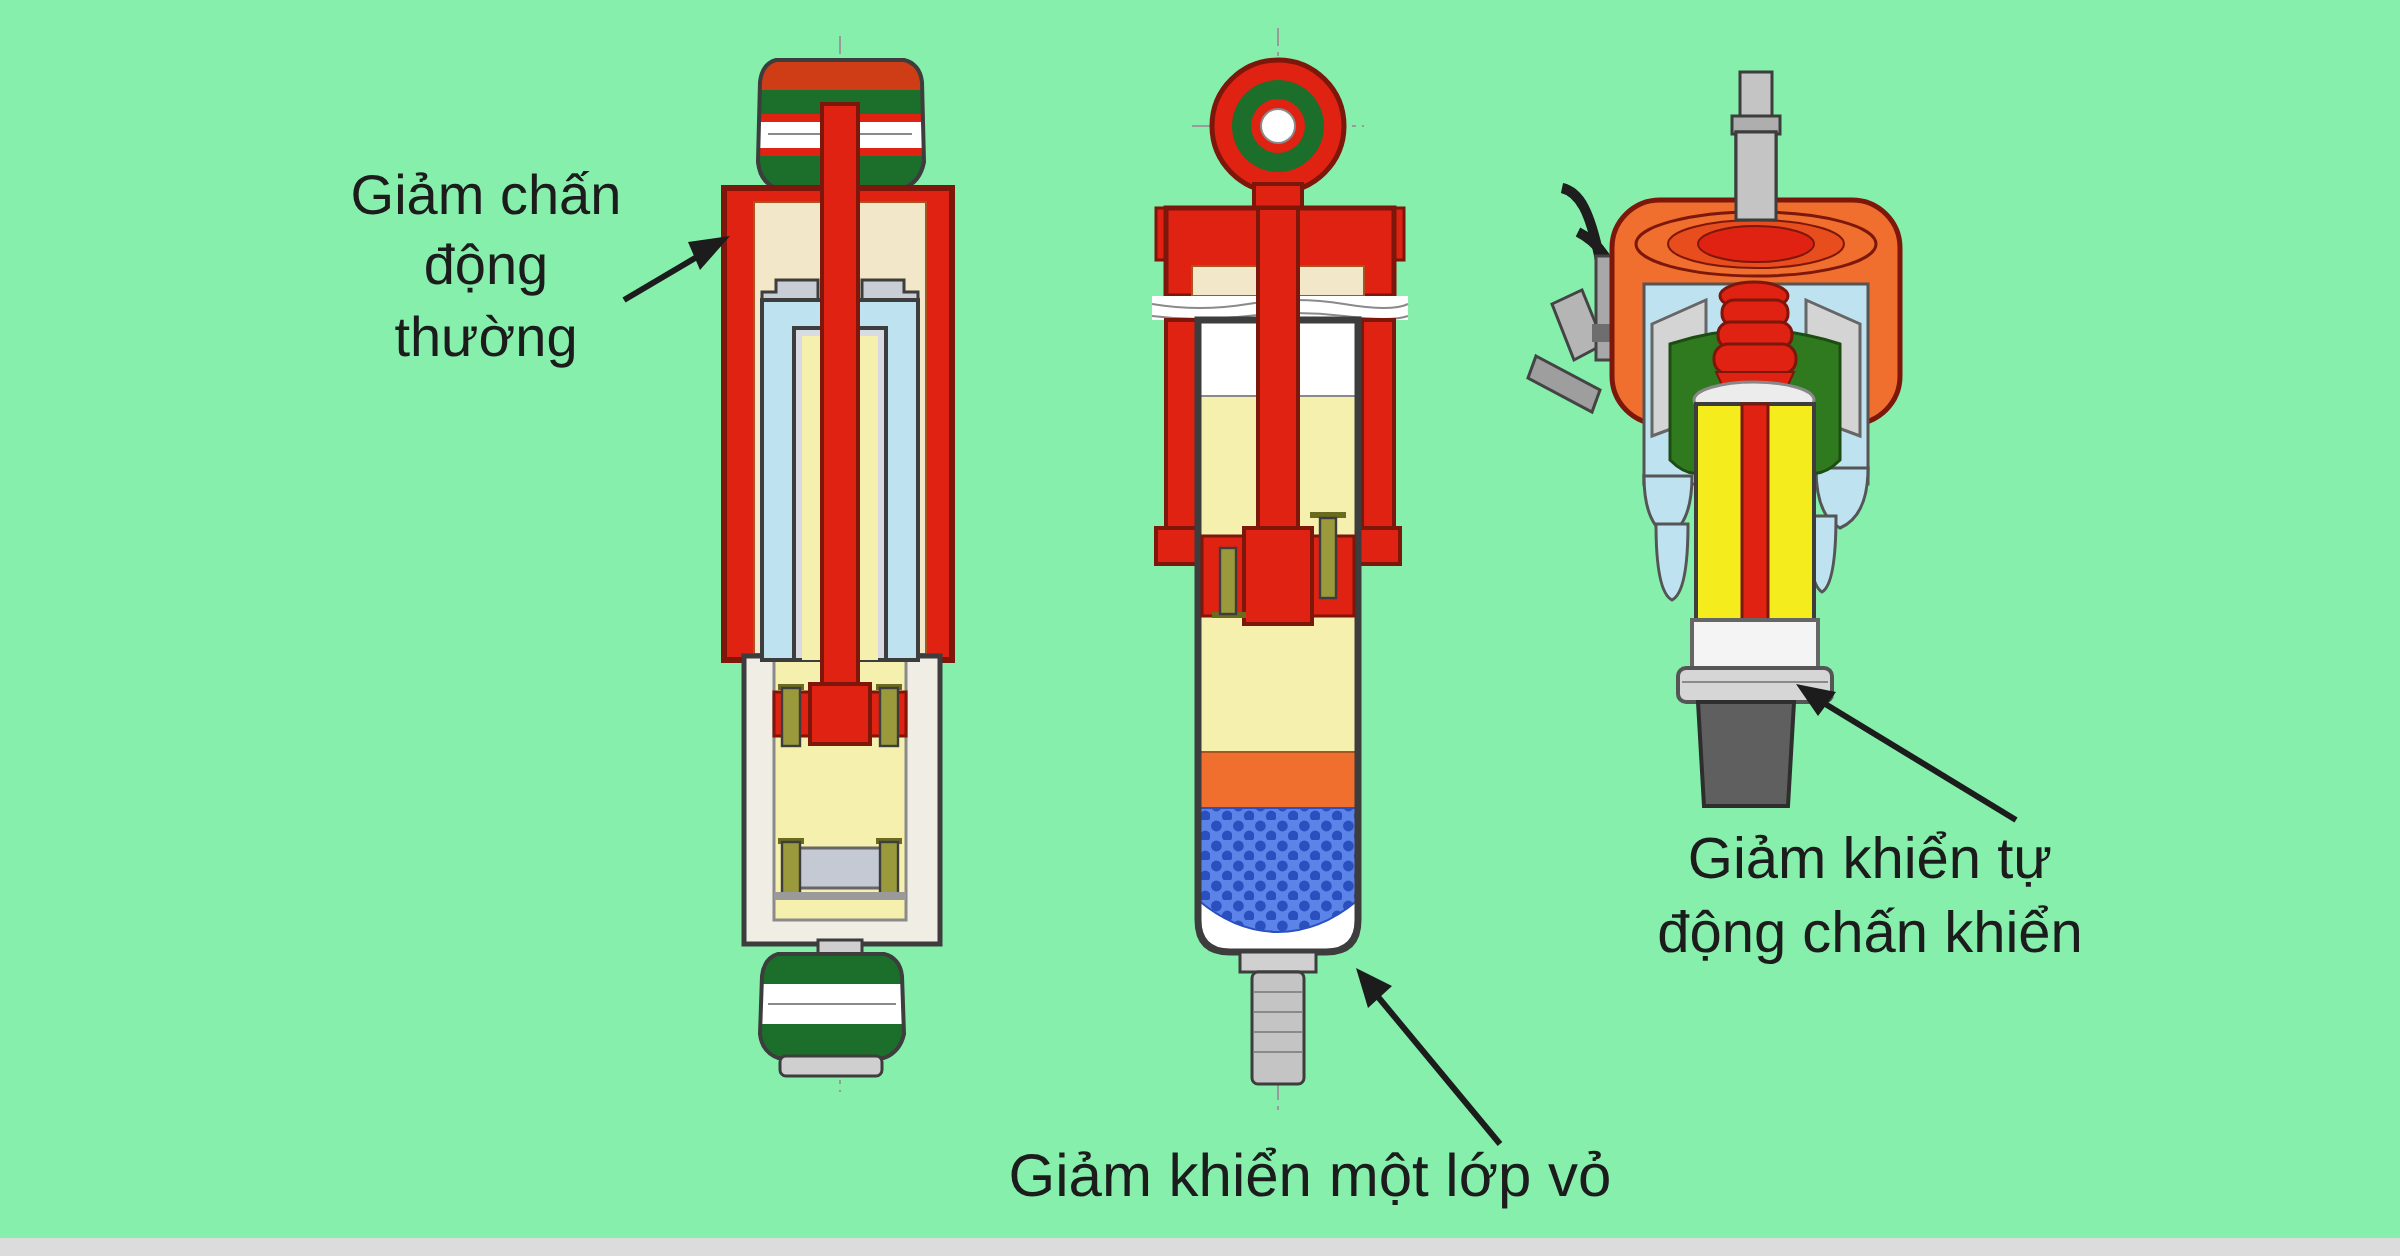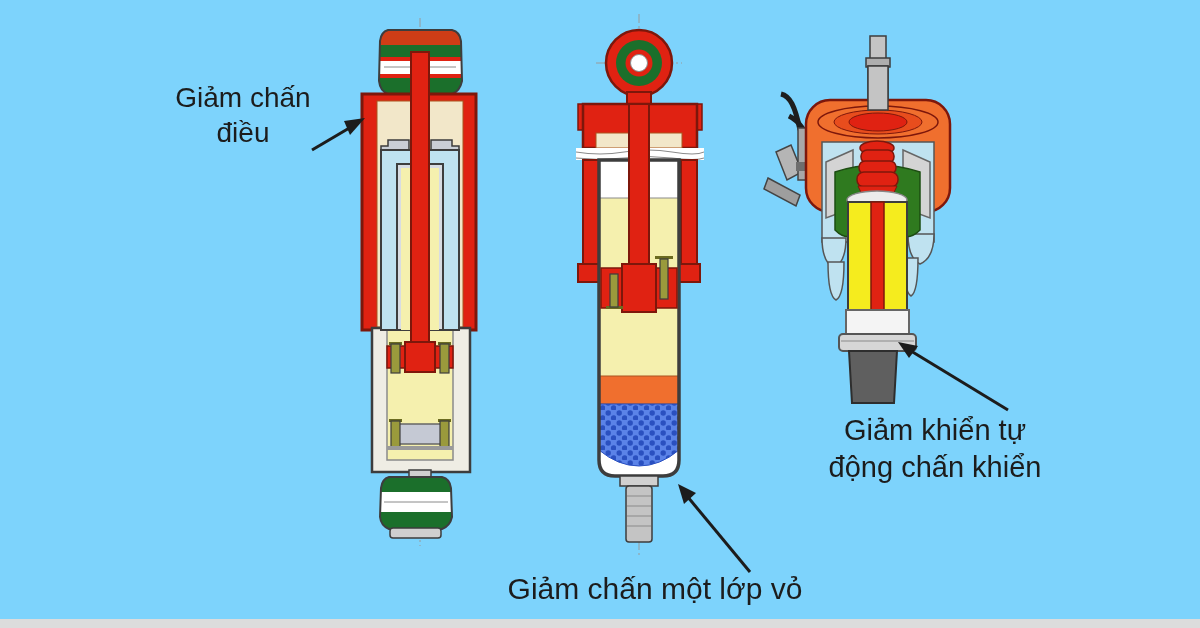--- a/index.html
+++ b/index.html
@@ -1,19 +1,19 @@
 <!DOCTYPE html>
 <html style="--ink: #1c1c1c; --red: #e02212; --dark_red: #7d170b; --orange: #f06f2e; --cream: #f2e7c9; --pale_yellow: #f5f0ae; --light_blue: #bfe2f0; --green: #1b6f2b; --bright_green: #2f7a1f; --yellow: #f5ec1e; --gas_blue: #5b83e8; --gas_dark: #2a50c0; --olive: #9a9a3c; --metal: #c4c4c4; --dark_gray: #5f5f5f;"><head>
 <meta charset="utf-8">
 <style>
   html,body{margin:0;padding:0;}
   #canvas{
     position:relative;
     width:1200px;height:628px;
-    background:#7dd3fc;
+    background:#86efac;
     overflow:hidden;
     font-family:"Liberation Sans", sans-serif;
   }
   #art{position:absolute;left:0;top:0;}
   .label{
     position:absolute;
     color:var(--ink);
     text-align:center;
     line-height:1.26;
     font-family:"Liberation Sans", sans-serif;
@@ -255,25 +255,26 @@
       <polygon class="arrowhead" points="678,484 696,493 684,504"></polygon>
     </g>
     <g>
       <line class="arrow" x1="1008" y1="410" x2="911" y2="351"></line>
       <polygon class="arrowhead" points="898,342 918,346 909,358"></polygon>
     </g>
   </svg>
 
   <div class="label" id="label-conventional">
     <div>Giảm chấn</div>
-    <div>điều</div>
+    <div>động</div>
+    <div>thường</div>
   </div>
 
   <div class="label" id="label-mono">
-    <div>Giảm chấn một lớp vỏ</div>
+    <div>Giảm khiển một lớp vỏ</div>
   </div>
 
   <div class="label" id="label-auto">
     <div>Giảm khiển tự</div>
     <div>động chấn khiển</div>
   </div>
 
   <div id="bottom-strip"></div>
 </div>
 

